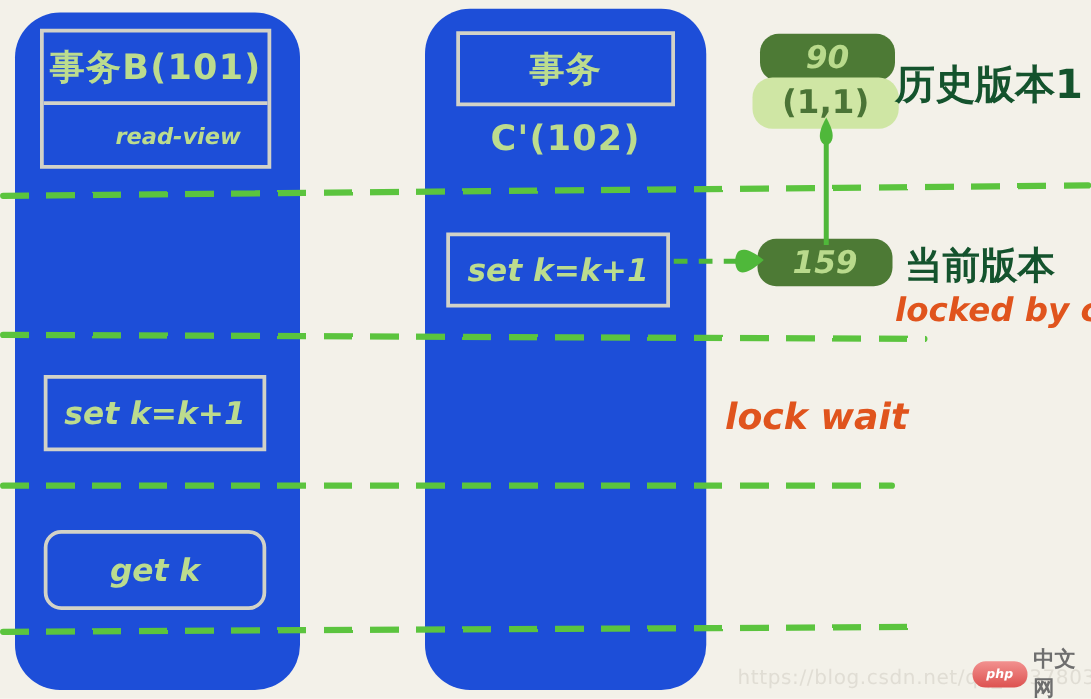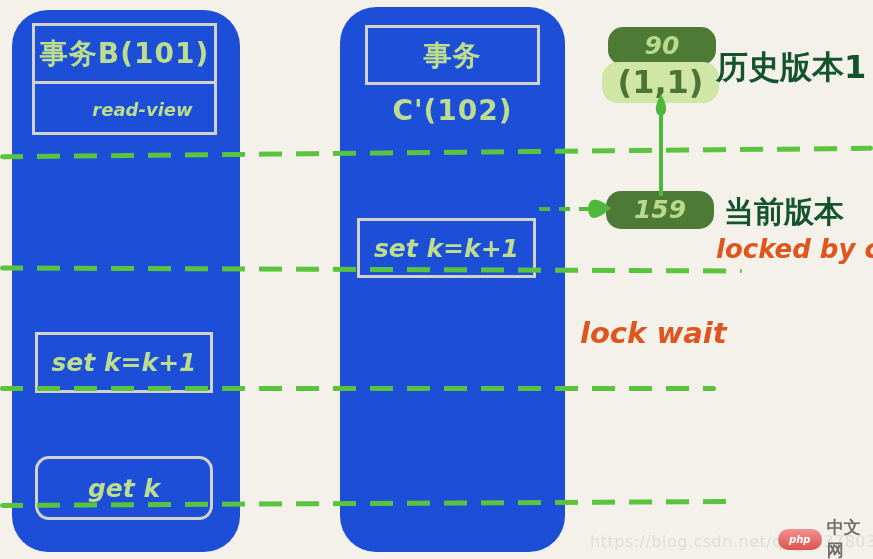--- a/index.html
+++ b/index.html
@@ -38,21 +38,21 @@
   }
   .hb-c{left:25px;top:18px;width:175px;height:60px;line-height:55px;
     font-size:28px;font-weight:700;letter-spacing:1px;}
 
   .stmt-box{
     position:absolute;
     border:3px solid #d2d2c7;
     box-sizing:border-box;
     text-align:center;
     color:#bcdc8e;
-    font-size:25px;font-style:italic;font-weight:600;margin-top:32px;
+    font-size:25px;font-style:italic;font-weight:600;
   }
   .stmt-set-b{left:23px;top:290px;width:178px;height:61px;line-height:56px;}
   .stmt-get-b{left:23px;top:414px;width:178px;height:64px;line-height:60px;border-radius:14px;}
   .stmt-set-c{left:17px;top:179px;width:179px;height:60px;line-height:55px;}
 
   
   .dash-line{
     position:absolute;
     height:5px;
     border-radius:3px;
@@ -65,21 +65,21 @@
   .l4{left:0;top:501px;width:732px;transform:rotate(-0.3deg);}
 
   
   .ver{
     position:absolute;
     text-align:center;
     font-weight:700;
     z-index:6;
   }
   .ver.dark{background:#4d7a35;color:#b9da8c;border-radius:15px;font-size:25px;font-style:italic;}
-  .ver.light{background:#cfe6a4;color:#4b7436;border-radius:16px;font-size:32px;}
+  .ver.light{background:#cfe6a4;color:#4b7436;border-radius:16px;font-size:26px;}
   .v90 {left:608px;top:27px; width:108px;height:38px;line-height:38px;}
   .v11 {left:602px;top:62px; width:117px;height:41px;line-height:41px;}
   .v102{left:606px;top:191px;width:108px;height:38px;line-height:38px;}
   .v12 {left:601px;top:226px;width:118px;height:40px;line-height:40px;}
 
   .side-label{
     position:absolute;
     color:#14532d;
     font-weight:700;
     z-index:6;

